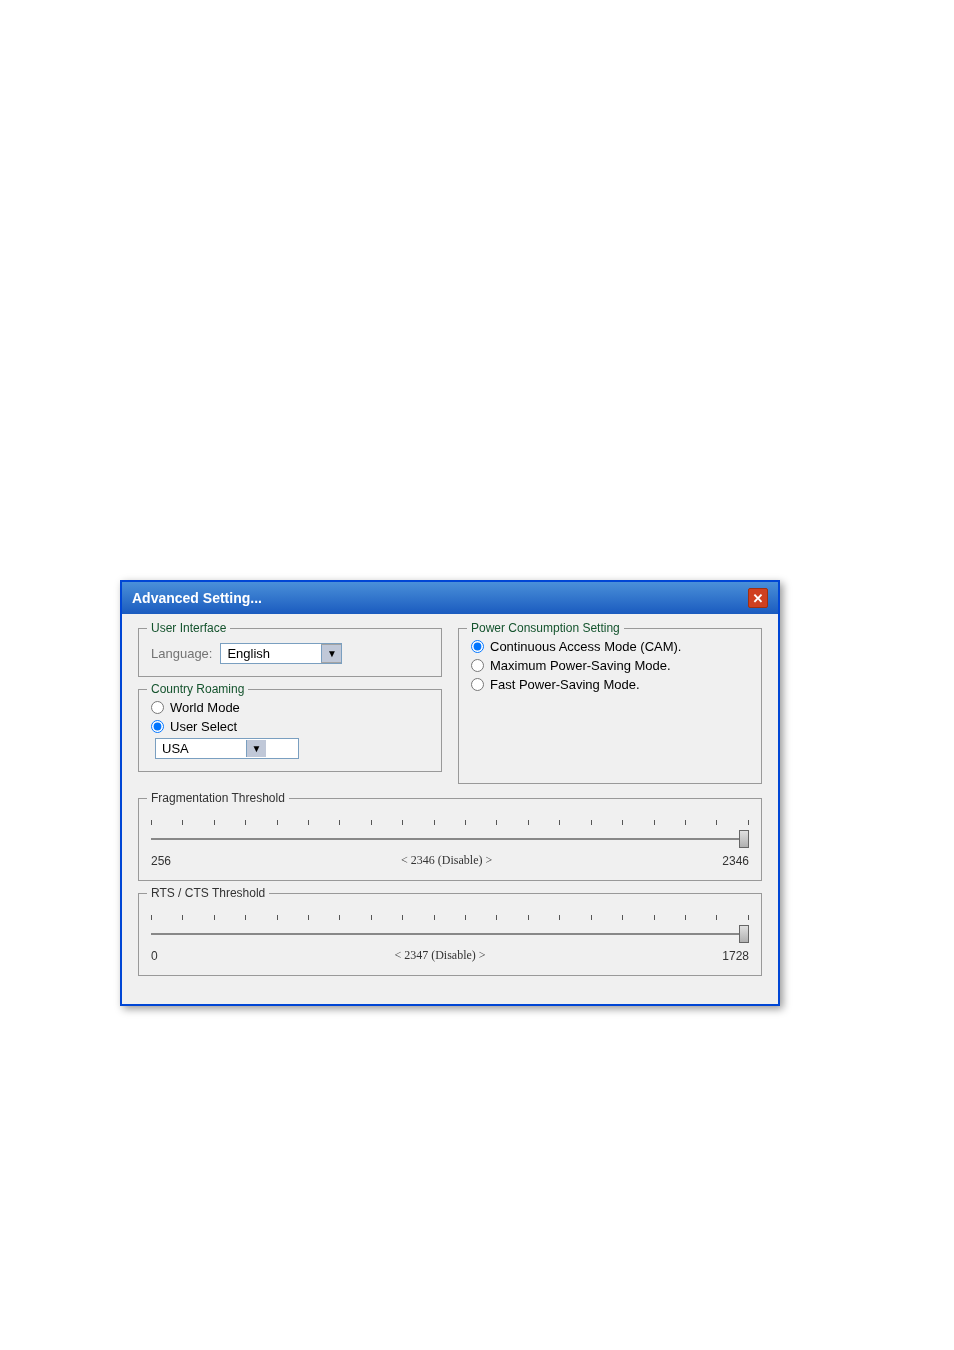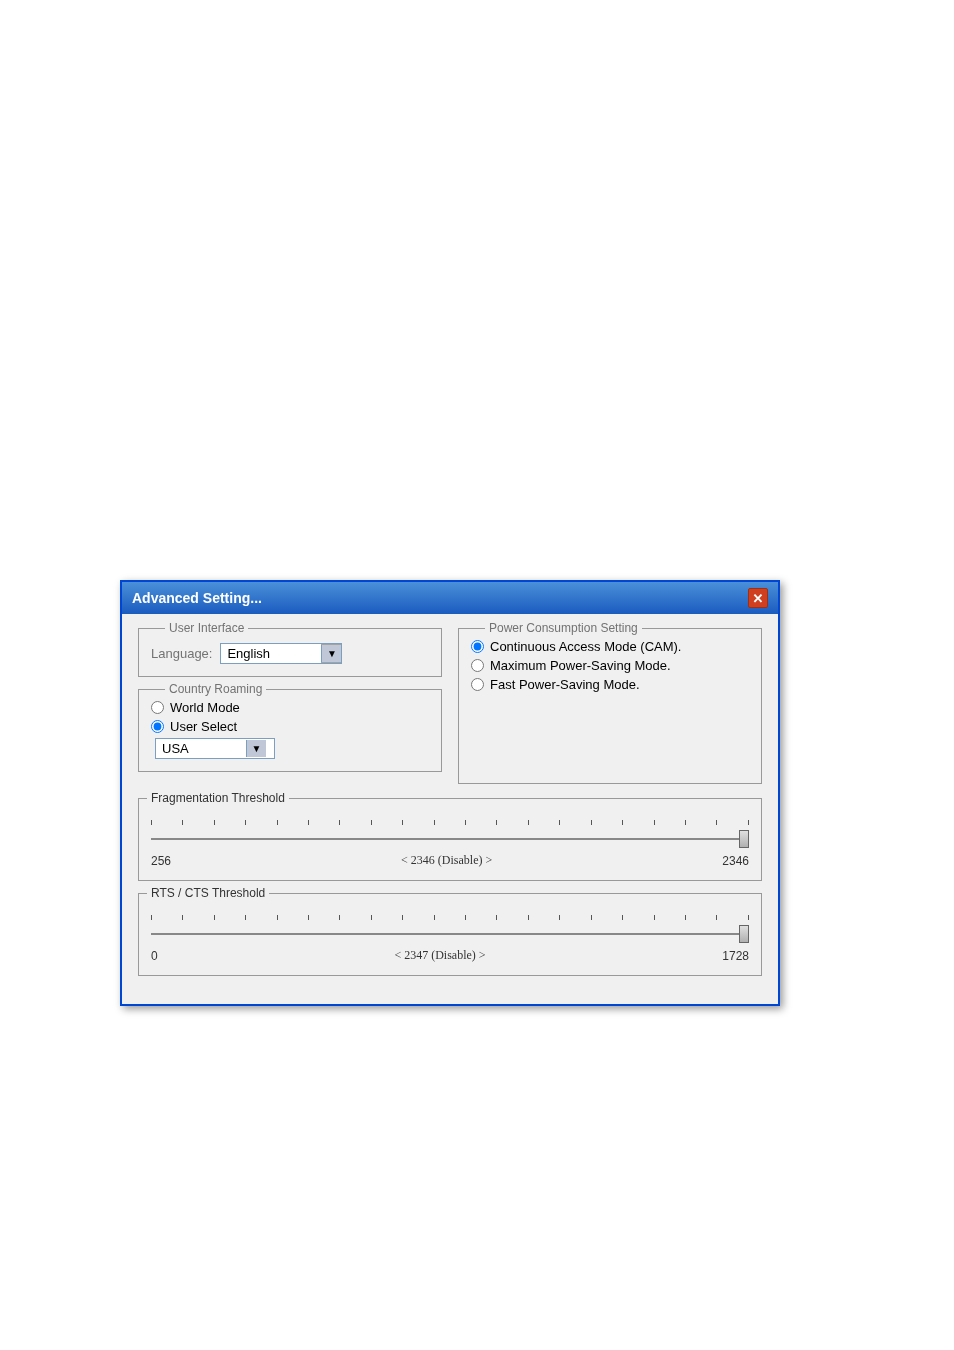--- a/index.html
+++ b/index.html
@@ -85,22 +85,21 @@
       background: #f0f0f0;
     }
 
     .group-box-title {
       position: absolute;
       top: -8px;
       left: 8px;
       background: #f0f0f0;
       padding: 0 4px;
       font-size: 12px;
-      color: #737373;
-      margin-left: 18px;
+      color: #14532d;
     }
 
     .field-row {
       display: flex;
       align-items: center;
       gap: 8px;
       margin-top: 4px;
     }
 
     .field-label {
@@ -149,21 +148,21 @@
       cursor: pointer;
     }
 
     .country-select-wrapper {
       display: flex;
       align-items: center;
       border: 1px solid #7a9fc0;
       background: white;
       margin-top: 4px;
       margin-left: 4px;
-      width: 120px;
+      width: 144px;
     }
 
     .country-select-text {
       padding: 2px 6px;
       font-size: 13px;
       min-width: 90px;
     }
 
     .bottom-section {
       margin-top: 4px;

